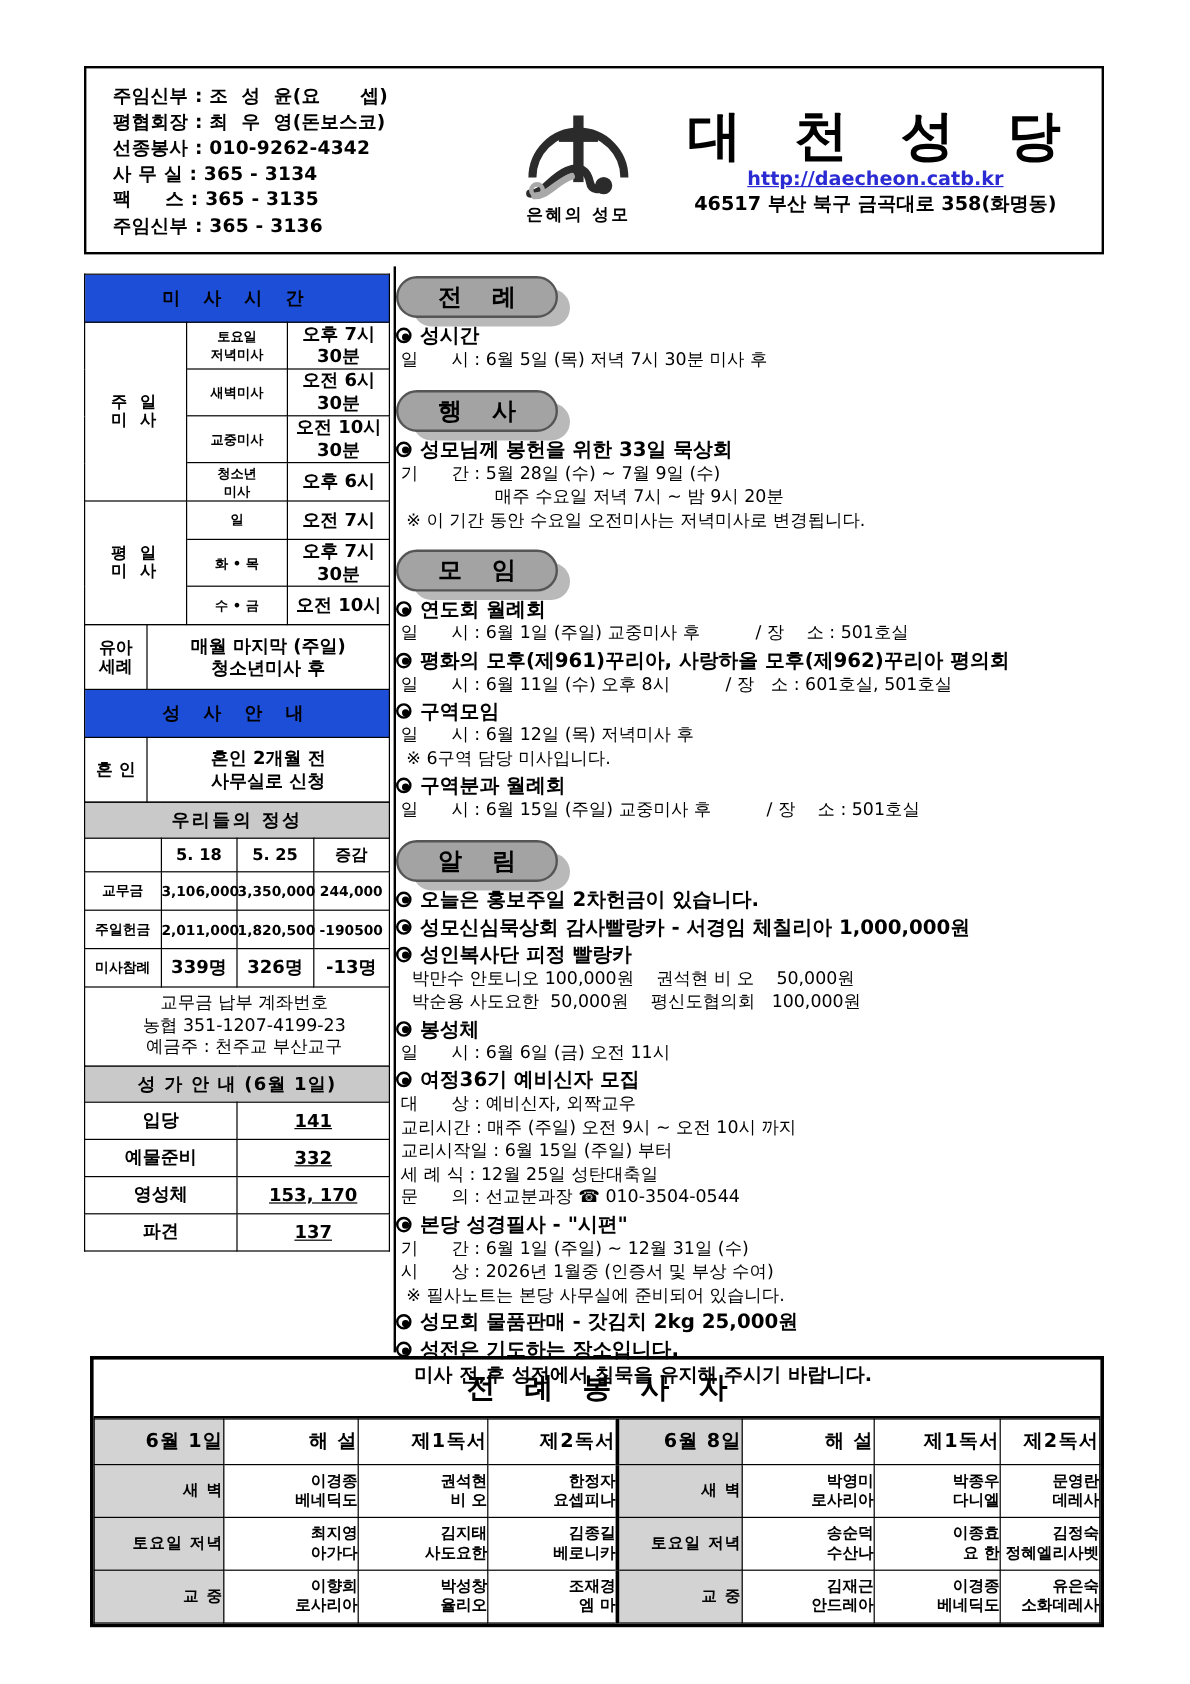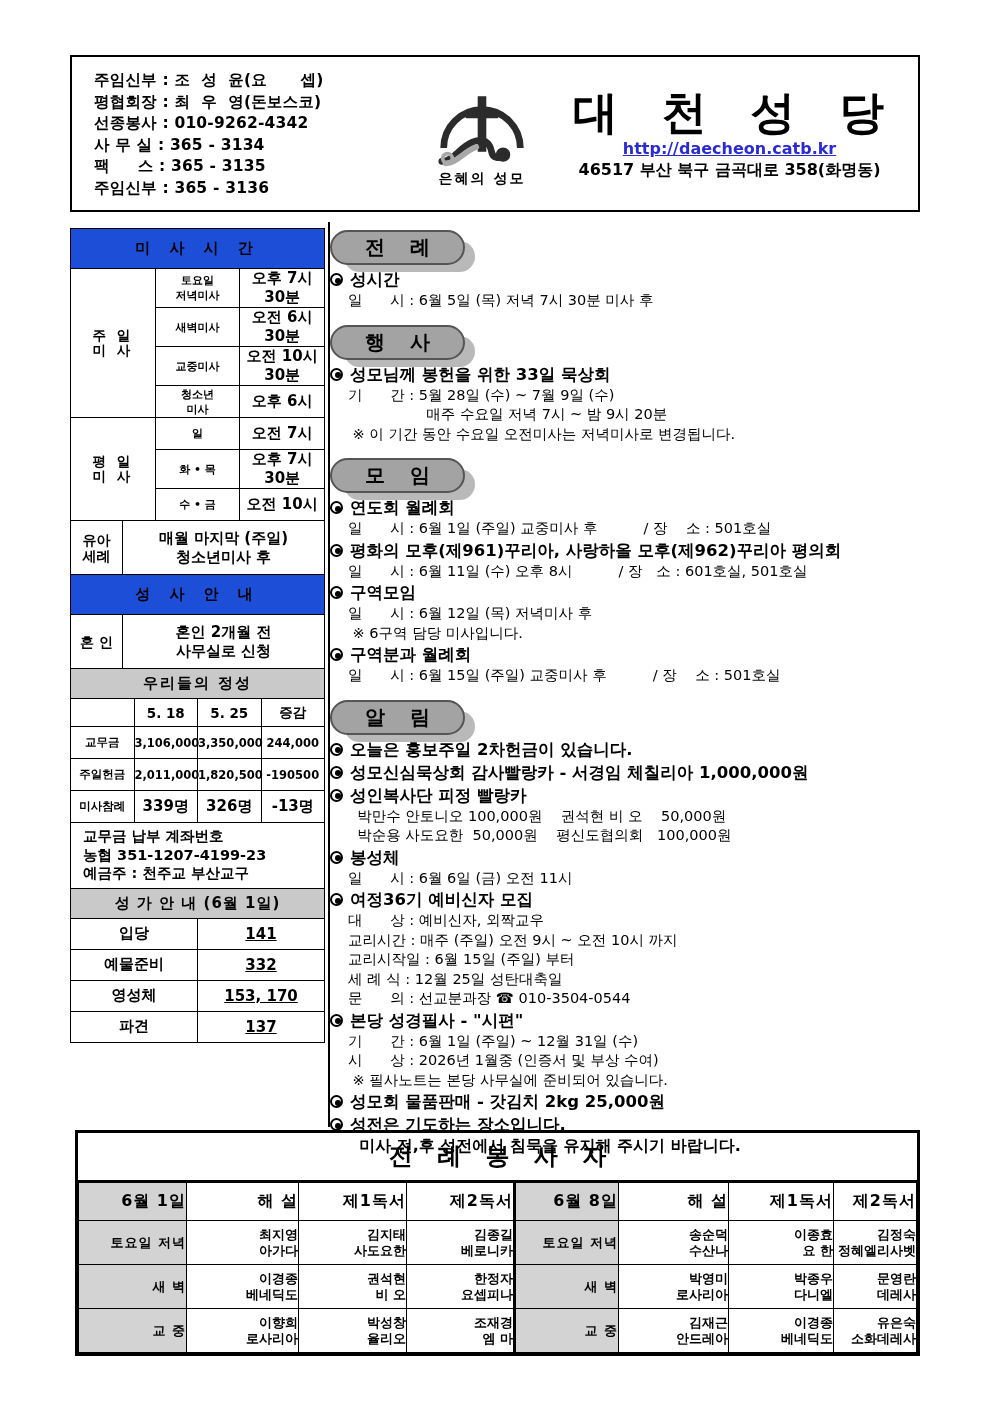--- a/index.html
+++ b/index.html
@@ -47,22 +47,22 @@
   .sec-head-sm { background:#c9c9c9; font-size:15px; letter-spacing:2px; height:30px; }
   .vert-lbl { width:36px; font-size:13.5px; line-height:15px; letter-spacing:3px; }
   .type-lbl { width:74px; font-size:11px; line-height:15px; }
   .time-cell { font-size:15px; height:32px; }
   .sac-lbl { width:52px; font-size:14px; line-height:16px; }
   .sac-val { font-size:15px; line-height:19px; height:54px; }
   .off-hd { font-size:13.5px; height:28px; }
   .off-lbl { font-size:11.5px; }
   .off-num { font-size:11.5px; }
   .off-num-b { font-size:15px; }
-  .acct-box { border:1px solid #000; border-top:none; padding:4px 0 5px 12px; text-align:left;
-    font-size:14.5px; font-weight:bold; line-height:18.5px; }
+  .acct-box { border:1px solid #000; border-top:none; padding:4px 0 5px 12px; text-align:center;
+    font-size:14.5px; font-weight:normal; line-height:18.5px; }
   .hymn-lbl { font-size:15px; height:31px; width:102px; }
   .hymn-val { font-size:15px; height:31px;text-decoration:underline; }
 
   
   .right-col { position:absolute; left:330px; top:228px; width:592px; }
   .right-divider { position:absolute; left:328px; top:222px; width:2px; height:905px; background:#000; }
 
   .pill {
     display:inline-block; position:relative;
     border:2px solid #555; border-radius:19px; background:#a3a3a3;
@@ -84,21 +84,21 @@
   .bullet {
     display:inline-block; width:13px; height:13px; border-radius:50%;
     border:2px solid #000; position:relative; flex:none; margin-top:4px;
   }
   .bullet::after {
     content:""; position:absolute; left:2.5px; top:2.5px; width:6px; height:6px;
     border-radius:50%; background:#000;
   }
   .detail {
     font-size:14.5px; line-height:19.5px; font-weight:normal;
-    white-space:pre; padding-left:18px; letter-spacing:0px;
+    white-space:pre; padding-left:4px; letter-spacing:0px;
   }
   .detail-b { font-weight:bold; }
 
   
   .bottom-box { position:absolute; left:75px; top:1130px; width:845px; border:3px solid #000; }
   .bottom-title {
     text-align:center; font-size:24px; font-weight:bold; letter-spacing:8px;
     padding:7px 0 8px 0; border-bottom:2px solid #000; text-indent:8px;
   }
   table.bt { border-collapse:collapse; width:100%; table-layout:fixed; }
@@ -412,57 +412,57 @@
       <tbody>
           <tr>
         <td class="bt-gray bt-hd" style="width:108px">6월 1일</td>
         <td class="bt-hd" style="width:112px">해 설</td>
         <td class="bt-hd" style="width:108px">제1독서</td>
         <td class="bt-hd" style="width:108px">제2독서</td>
         <td class="bt-gray bt-hd col-sep" style="width:104px">6월 8일</td>
         <td class="bt-hd" style="width:110px">해 설</td>
         <td class="bt-hd" style="width:105px">제1독서</td>
         <td class="bt-hd">제2독서</td>
+      </tr>
+
+      <tr>
+        <td class="bt-gray bt-cell bt-rowlbl">새   벽</td>
+        <td class="bt-cell"><span style="white-space:pre-line">이경종
+베네딕도</span></td>
+        <td class="bt-cell"><span style="white-space:pre-line">권석현
+비 오</span></td>
+        <td class="bt-cell"><span style="white-space:pre-line">한정자
+요셉피나</span></td>
+        <td class="bt-gray bt-cell bt-rowlbl col-sep">새   벽</td>
+        <td class="bt-cell"><span style="white-space:pre-line">박영미
+로사리아</span></td>
+        <td class="bt-cell"><span style="white-space:pre-line">박종우
+다니엘</span></td>
+        <td class="bt-cell"><span style="white-space:pre-line">문영란
+데레사</span></td>
       </tr>
 
       <tr>
         <td class="bt-gray bt-cell bt-rowlbl">토요일 저녁</td>
         <td class="bt-cell"><span style="white-space:pre-line">최지영
 아가다</span></td>
         <td class="bt-cell"><span style="white-space:pre-line">김지태
 사도요한</span></td>
         <td class="bt-cell"><span style="white-space:pre-line">김종길
 베로니카</span></td>
         <td class="bt-gray bt-cell bt-rowlbl col-sep">토요일 저녁</td>
         <td class="bt-cell"><span style="white-space:pre-line">송순덕
 수산나</span></td>
         <td class="bt-cell"><span style="white-space:pre-line">이종효
 요 한</span></td>
         <td class="bt-cell"><span style="white-space:pre-line">김정숙
 정혜엘리사벳</span></td>
       </tr>
 
       <tr>
-        <td class="bt-gray bt-cell bt-rowlbl">새   벽</td>
-        <td class="bt-cell"><span style="white-space:pre-line">이경종
-베네딕도</span></td>
-        <td class="bt-cell"><span style="white-space:pre-line">권석현
-비 오</span></td>
-        <td class="bt-cell"><span style="white-space:pre-line">한정자
-요셉피나</span></td>
-        <td class="bt-gray bt-cell bt-rowlbl col-sep">새   벽</td>
-        <td class="bt-cell"><span style="white-space:pre-line">박영미
-로사리아</span></td>
-        <td class="bt-cell"><span style="white-space:pre-line">박종우
-다니엘</span></td>
-        <td class="bt-cell"><span style="white-space:pre-line">문영란
-데레사</span></td>
-      </tr>
-
-      <tr>
         <td class="bt-gray bt-cell bt-rowlbl">교  중</td>
         <td class="bt-cell"><span style="white-space:pre-line">이향희
 로사리아</span></td>
         <td class="bt-cell"><span style="white-space:pre-line">박성창
 율리오</span></td>
         <td class="bt-cell"><span style="white-space:pre-line">조재경
 엠 마</span></td>
         <td class="bt-gray bt-cell bt-rowlbl col-sep">교  중</td>
         <td class="bt-cell"><span style="white-space:pre-line">김재근
 안드레아</span></td>

